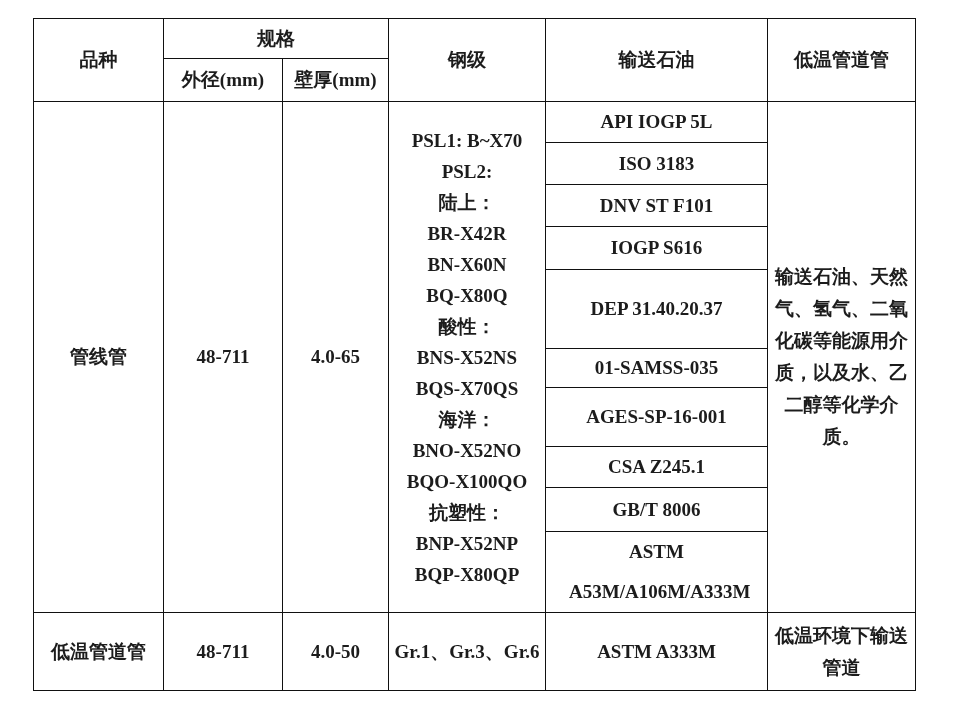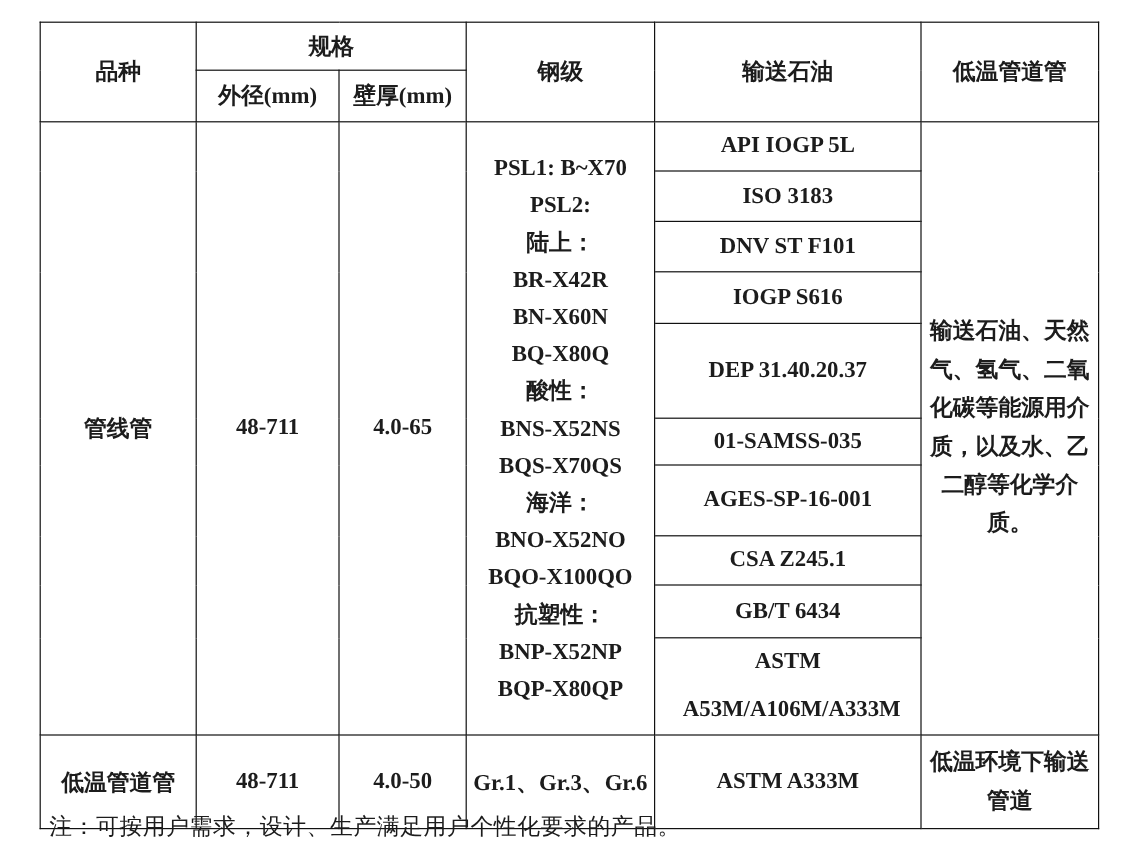--- a/index.html
+++ b/index.html
@@ -125,34 +125,33 @@
     <tr style="height:39px">
       <td>01-SAMSS-035</td>
     </tr>
     <tr style="height:59px">
       <td>AGES-SP-16-001</td>
     </tr>
     <tr style="height:41px">
       <td>CSA Z245.1</td>
     </tr>
     <tr style="height:44px">
-      <td>GB/T 6434</td>
+      <td>GB/T 8006</td>
     </tr>
     <tr style="height:58px">
       <td>
         <div class="narrow-wrap-inner">ASTM A53M/A106M/A333M</div>
       </td>
     </tr>
 
     <tr style="height:78px">
       <td>低温管道管</td>
       <td>48-711</td>
       <td>4.0-50</td>
       <td>Gr.1、Gr.3、Gr.6</td>
       <td>ASTM A333M</td>
       <td class="use-cell">低温环境下输送管道</td>
     </tr>
   </tbody>
     </table>
 
-  <div class="note">注：可按用户需求，设计、生产满足用户个性化要求的产品。</div>
 
 </div>
 
 </body></html>

